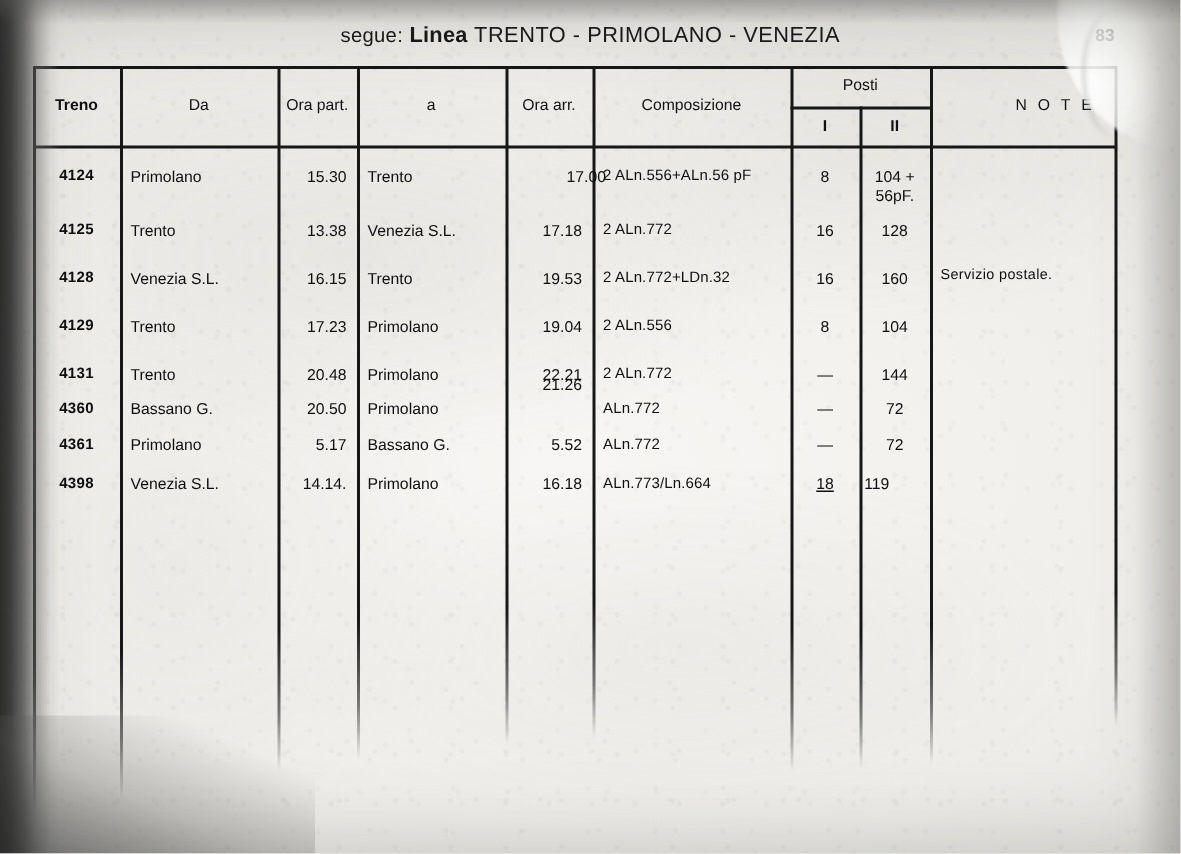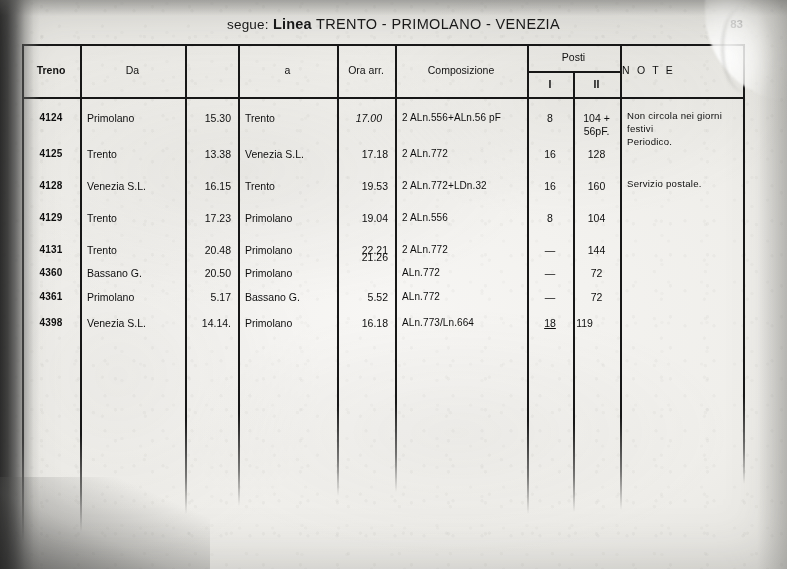--- a/index.html
+++ b/index.html
@@ -168,53 +168,54 @@
       <div class="rule v fade" style="left: 505px; top: 0px; height: 470px;"></div>
       <div class="rule v fade" style="left: 551px; top: 27px; height: 441px;"></div>
       <div class="rule v fade" style="left: 598px; top: 0px; height: 466px;"></div>
       <div class="rule v fade" style="left: 721px; top: 0px; height: 440px;"></div>
       <div class="hcell bold" style="left: 0px; width: 58px; top: 0px; height: 53px;">
         <span>Treno</span>
       </div>
       <div class="hcell " style="left: 58px; width: 105px; top: 0px; height: 53px;">
         <span>Da</span>
       </div>
+      <div class="hcell " style="left: 163px; width: 53px; top: 0px; height: 53px;">
+        <span>Ora part.</span>
+      </div>
       <div class="hcell " style="left: 216px; width: 99px; top: 0px; height: 53px;">
         <span>a</span>
       </div>
       <div class="hcell " style="left: 315px; width: 58px; top: 0px; height: 53px;">
         <span>Ora arr.</span>
       </div>
       <div class="hcell " style="left: 373px; width: 132px; top: 0px; height: 53px;">
         <span>Composizione</span>
       </div>
       <div class="hcell " style="left: 505px; width: 93px; top: 0px; height: 27px;">
         <span>Posti</span>
       </div>
       <div class="hcell bold" style="left: 505px; width: 46px; top: 27px; height: 26px;">
         <span>I</span>
       </div>
       <div class="hcell bold" style="left: 551px; width: 47px; top: 27px; height: 26px;">
         <span>II</span>
       </div>
-      <div class="hcell spaced" style="left: 575px; width: 103px; top: 0px; height: 53px;">
+      <div class="hcell spaced" style="left: 630px; width: 103px; top: 0px; height: 53px;">
         <span>N O T E</span>
       </div>
       <div></div>
       <div class="cell c bold" style="left: 7px; width: 44px; top: 68px;">4124</div>
       <div class="cell l " style="left: 65px; width: 91px; top: 68px;">Primolano</div>
       <div class="cell r " style="left: 170px; width: 39px; top: 68px;">15.30</div>
       <div class="cell l " style="left: 223px; width: 85px; top: 68px;">Trento</div>
-      <div class="cell r " style="left: 316px; width: 44px; top: 68px; font-style: italic;">17.00</div>
+      <div class="cell r " style="left: 338px; width: 44px; top: 68px;">17.00</div>
       <div class="cell l comp" style="left: 380px; width: 118px; top: 68px;">2 ALn.556+ALn.56  pF</div>
       <div class="cell c " style="left: 512px; width: 32px; top: 68px;">8</div>
       <div class="cell c " style="left: 558px; width: 33px; top: 68px;">104 +
 56pF.</div>
-      <div class="cell l note" style="left: 605px; width: 109px; top: 66px;">Non circola nei giorni festivi
-Periodico.</div>
       <div></div>
       <div class="cell c bold" style="left: 7px; width: 44px; top: 104px;">4125</div>
       <div class="cell l " style="left: 65px; width: 91px; top: 104px;">Trento</div>
       <div class="cell r " style="left: 170px; width: 39px; top: 104px;">13.38</div>
       <div class="cell l " style="left: 223px; width: 85px; top: 104px;">Venezia S.L.</div>
       <div class="cell r " style="left: 322px; width: 44px; top: 104px;">17.18</div>
       <div class="cell l comp" style="left: 380px; width: 118px; top: 104px;">2 ALn.772</div>
       <div class="cell c " style="left: 512px; width: 32px; top: 104px;">16</div>
       <div class="cell c " style="left: 558px; width: 33px; top: 104px;">128</div>
       <div></div>

